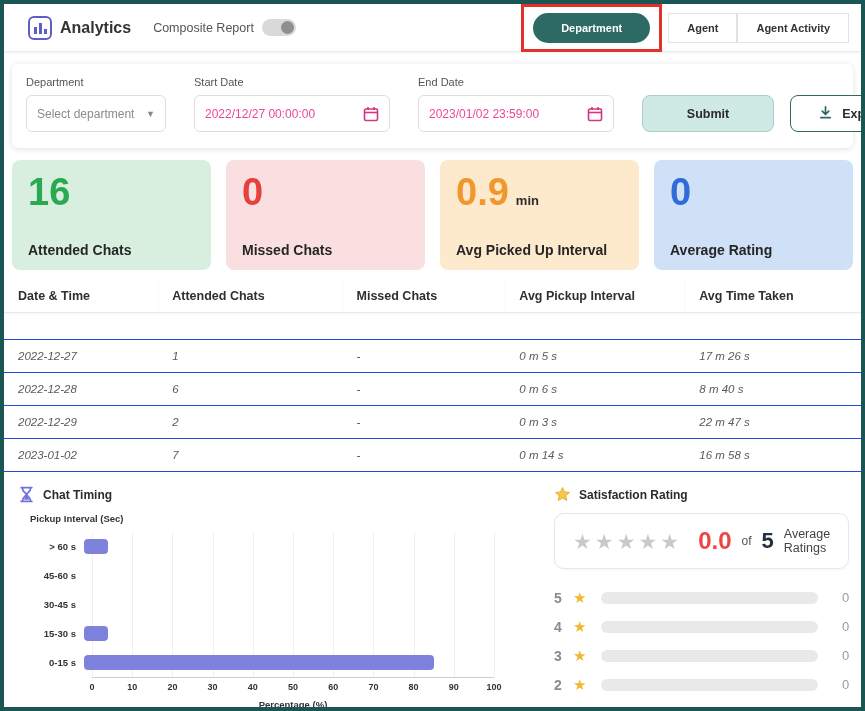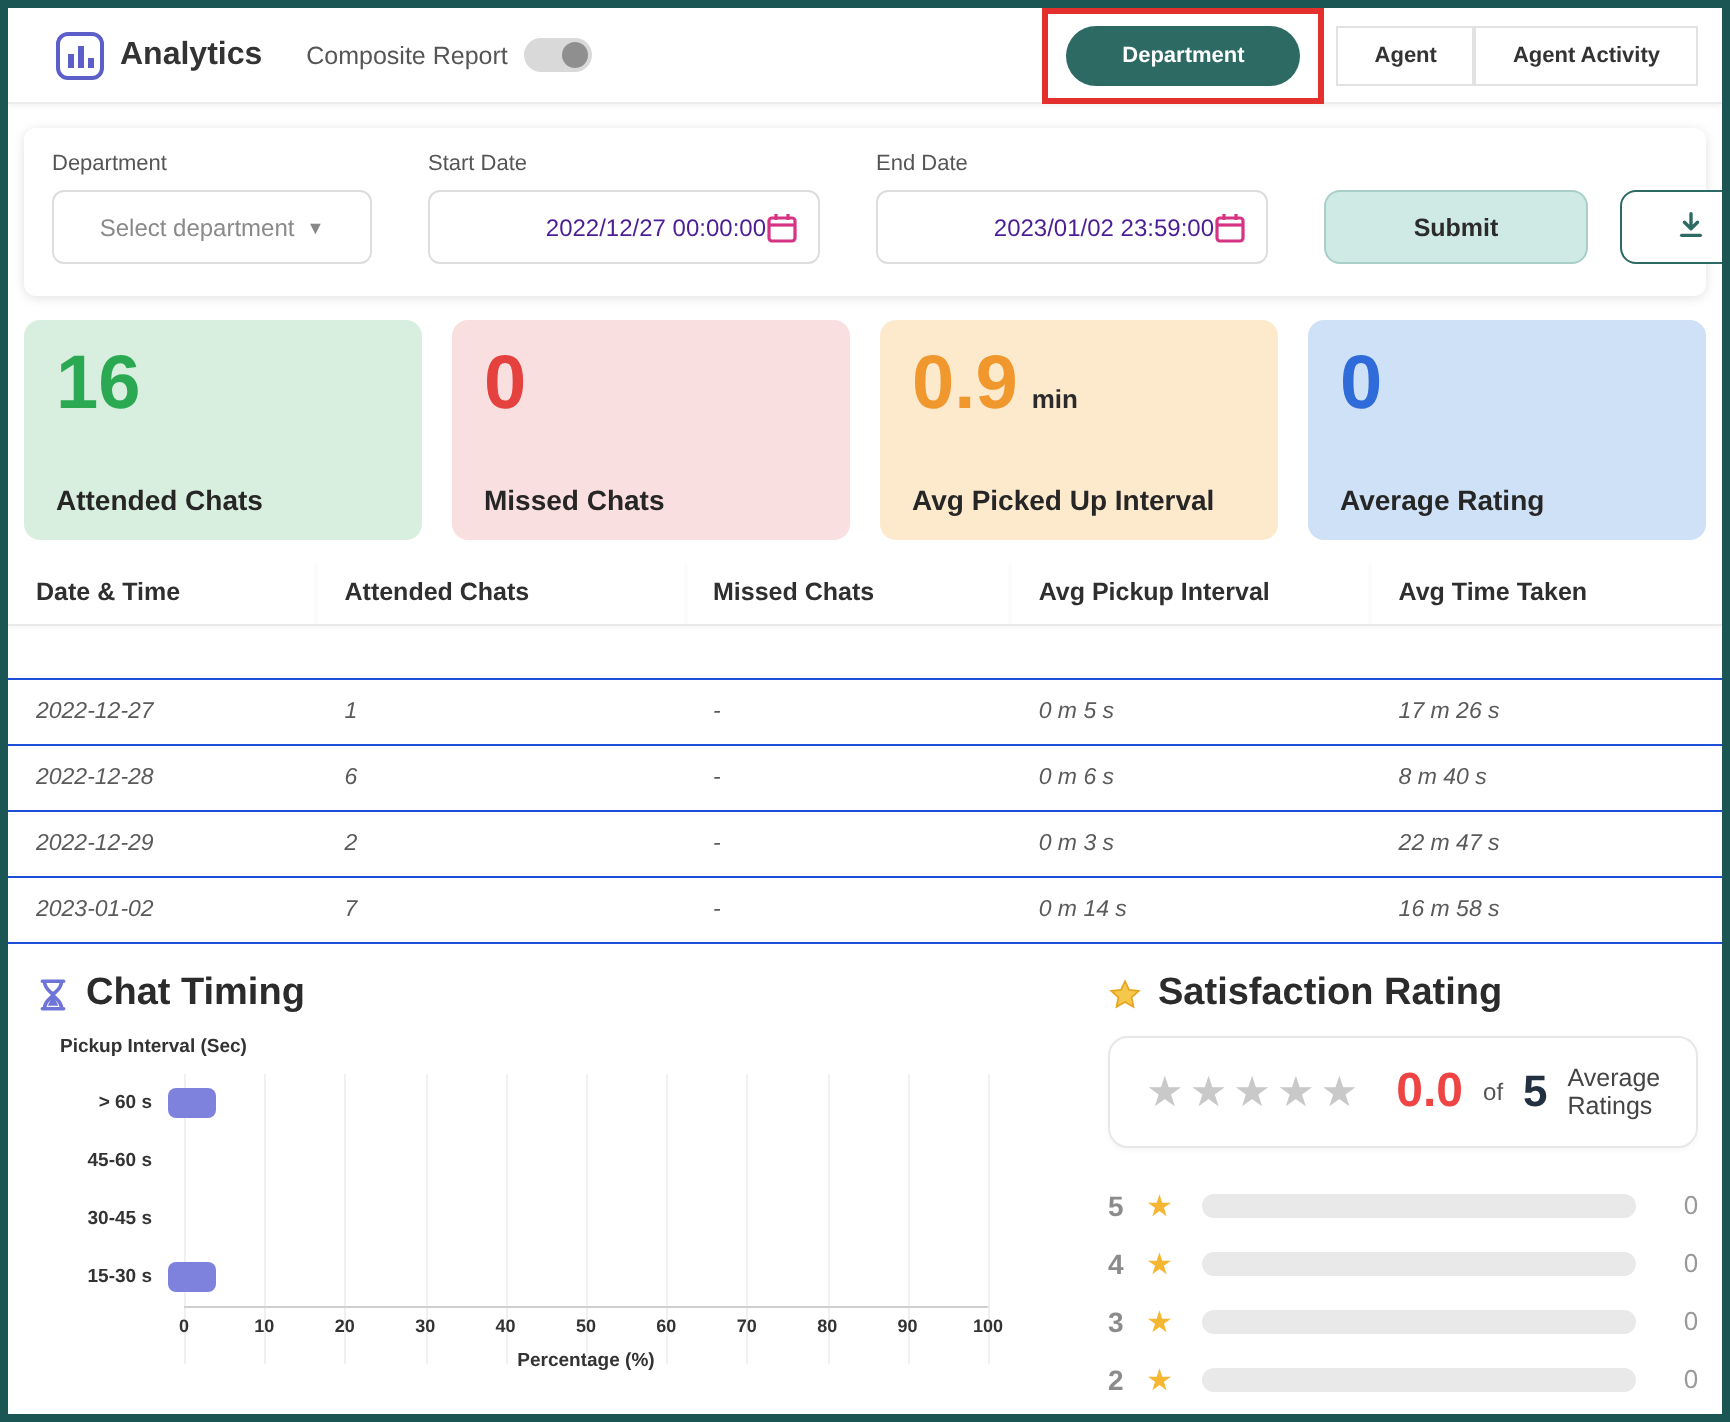--- a/index.html
+++ b/index.html
@@ -71,22 +71,22 @@
     display: flex; align-items: flex-end; gap: 28px;
   }
   .field { display: flex; flex-direction: column; gap: 7px; }
   .field-label { font-size: 11px; color: #555; }
   .select, .date-input {
     height: 37px; border: 1px solid #ddd; border-radius: 6px;
     display: flex; align-items: center; justify-content: space-between;
     padding: 0 10px; font-size: 12px; color: #8a8a8a;
     background: #fff; cursor: pointer;
   }
-  .select { width: 160px; justify-content: center; }
-  .date-input { width: 196px; color: #4c1d95; justify-content: flex-end; }
+  .select { width: 140px; }
+  .date-input { width: 196px; color: #ec4899; }
   .chevron { font-size: 9px; color: #888; margin-left: 6px; }
   .cal-icon { width: 16px; height: 16px; display: inline-flex; }
   .actions { margin-left: auto; display: flex; gap: 16px; align-items: flex-end; }
   .btn-submit {
     font-family: inherit;
     width: 132px; height: 37px;
     background: #cfe9e4; border: 1px solid #a9cfc8; border-radius: 8px;
     font-size: 12.5px; font-weight: bold; color: #2b2b2b; cursor: pointer;
   }
   .btn-export {
@@ -123,21 +123,21 @@
     font-size: 11.5px; color: #5a5a5a;
     padding: 10px 8px 10px 14px; border-bottom: 1px solid #1d4ed8; font-style: italic;
   }
   .data-table tr.spacer td { padding: 13px 8px; }
   .col-0 { width: 18%; } .col-1 { width: 21.5%; } .col-2 { width: 19%; }
   .col-3 { width: 21%; } .col-4 { width: 20.5%; }
 
   
   .bottom { display: flex; padding: 14px 14px 0 14px; gap: 60px; }
   .panel-title { display: flex; align-items: center; gap: 8px; margin-bottom: 10px; }
-  .panel-title-text { font-size: 19px; font-weight: bold; color: #2b2b2b; text-align: right; }
+  .panel-title-text { font-size: 12px; font-weight: bold; color: #2b2b2b; text-align: right; }
   .icon-16 { width: 17px; height: 17px; display: inline-flex; }
 
   
   .chart-panel { width: 500px; }
   .chart-axis-title { font-size: 9.5px; font-weight: bold; color: #333; margin: 2px 0 8px 12px; }
   .chart-body { position: relative; }
   .chart-row { display: flex; align-items: center; height: 29px; }
   .chart-cat { width: 66px; text-align: right; font-size: 9.5px; font-weight: bold; color: #333; padding-right: 8px; }
   .chart-track { position: relative; width: 402px; height: 100%; display: flex; align-items: center; }
   .chart-bar { height: 15px; background: #7e82dd; border-radius: 4px; }
@@ -366,20 +366,26 @@
             <div class="chart-row">
               <div class="chart-cat">30-45 s</div>
               <div class="chart-track"></div>
             </div>
             <div class="chart-row">
               <div class="chart-cat">15-30 s</div>
               <div class="chart-track">
                 <div class="chart-bar" style="width: 24.12px; background: rgb(126, 130, 221);"></div>
               </div>
             </div>
+            <div class="chart-row">
+              <div class="chart-cat">0-15 s</div>
+              <div class="chart-track">
+                <div class="chart-bar" style="width: 349.74px; background: rgb(126, 130, 221);"></div>
+              </div>
+            </div>
           </div>
         <div class="chart-xaxis">
             <span class="chart-tick" style="left: 0px;">0</span>
             <span class="chart-tick" style="left: 40.2px;">10</span>
             <span class="chart-tick" style="left: 80.4px;">20</span>
             <span class="chart-tick" style="left: 120.6px;">30</span>
             <span class="chart-tick" style="left: 160.8px;">40</span>
             <span class="chart-tick" style="left: 201px;">50</span>
             <span class="chart-tick" style="left: 241.2px;">60</span>
             <span class="chart-tick" style="left: 281.4px;">70</span>

